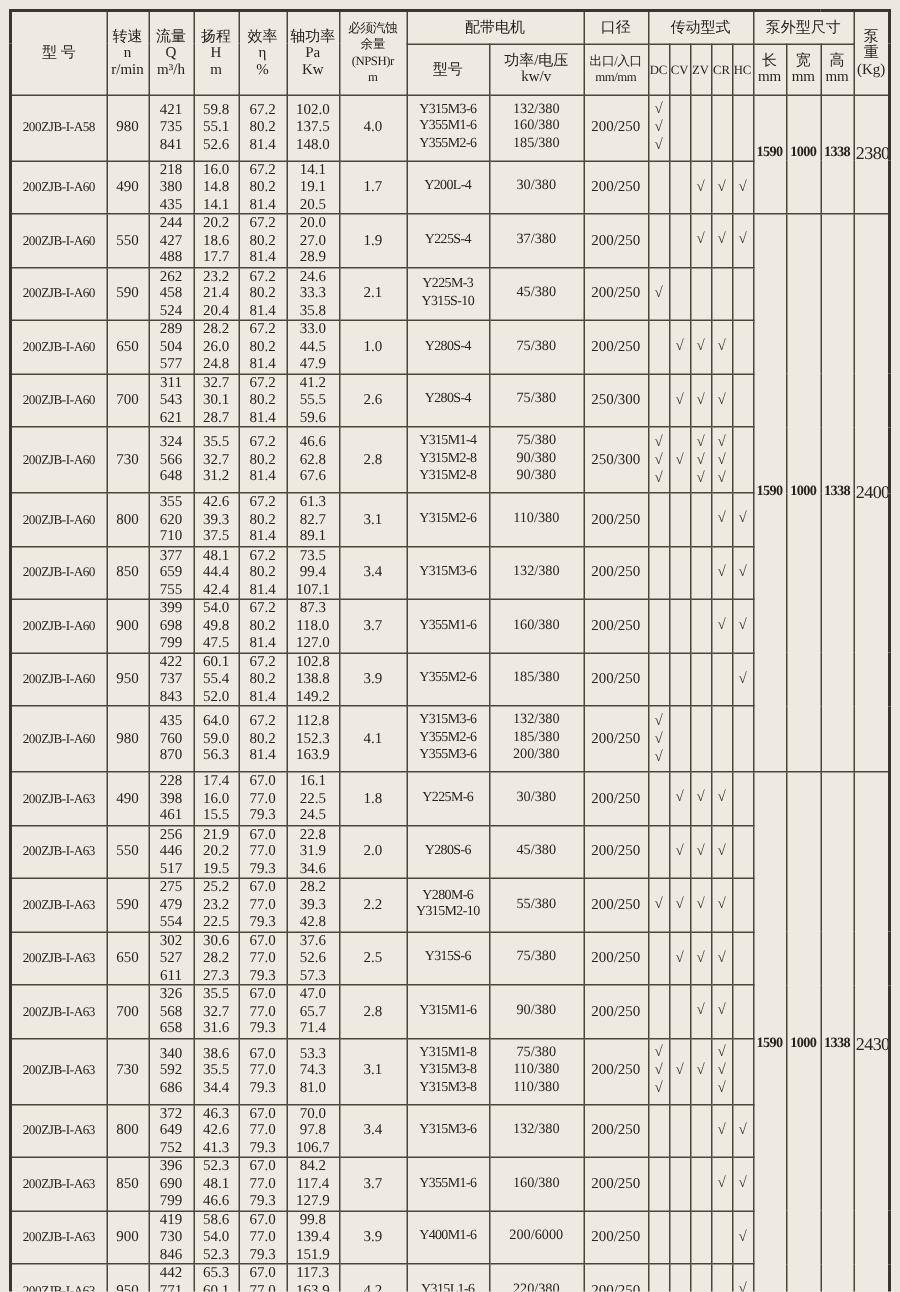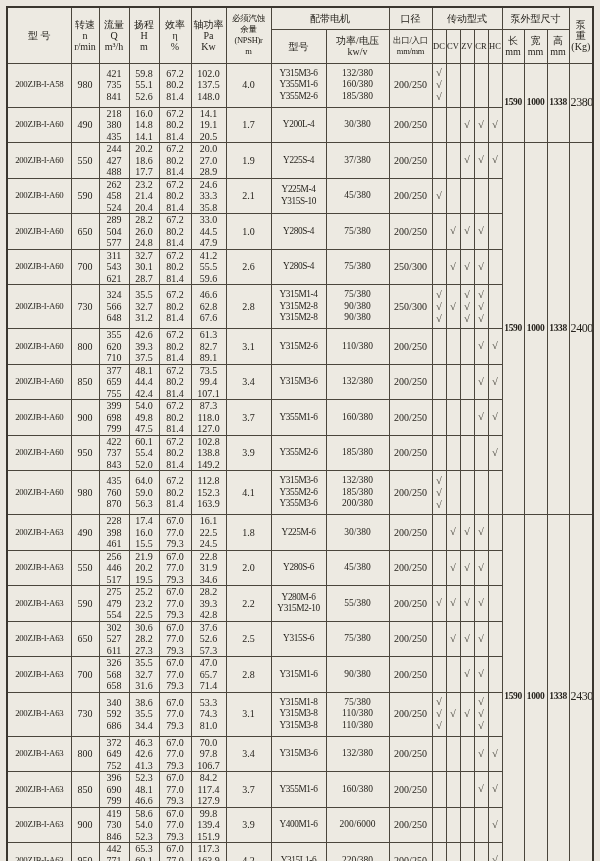--- a/index.html
+++ b/index.html
@@ -217,21 +217,21 @@
           <td class="multi">23.2
 21.4
 20.4</td>
           <td class="multi">67.2
 80.2
 81.4</td>
           <td class="multi">24.6
 33.3
 35.8</td>
           <td>2.1</td>
-          <td class="motor">Y225M-4
+          <td class="motor">Y225M-3
 Y315S-10</td>
           <td class="mpower">45/380</td>
           <td>200/250</td>
           <td class="drive">√</td>
           <td class="drive"></td>
           <td class="drive"></td>
           <td class="drive"></td>
           <td class="drive"></td>
         </tr>
         <tr>

